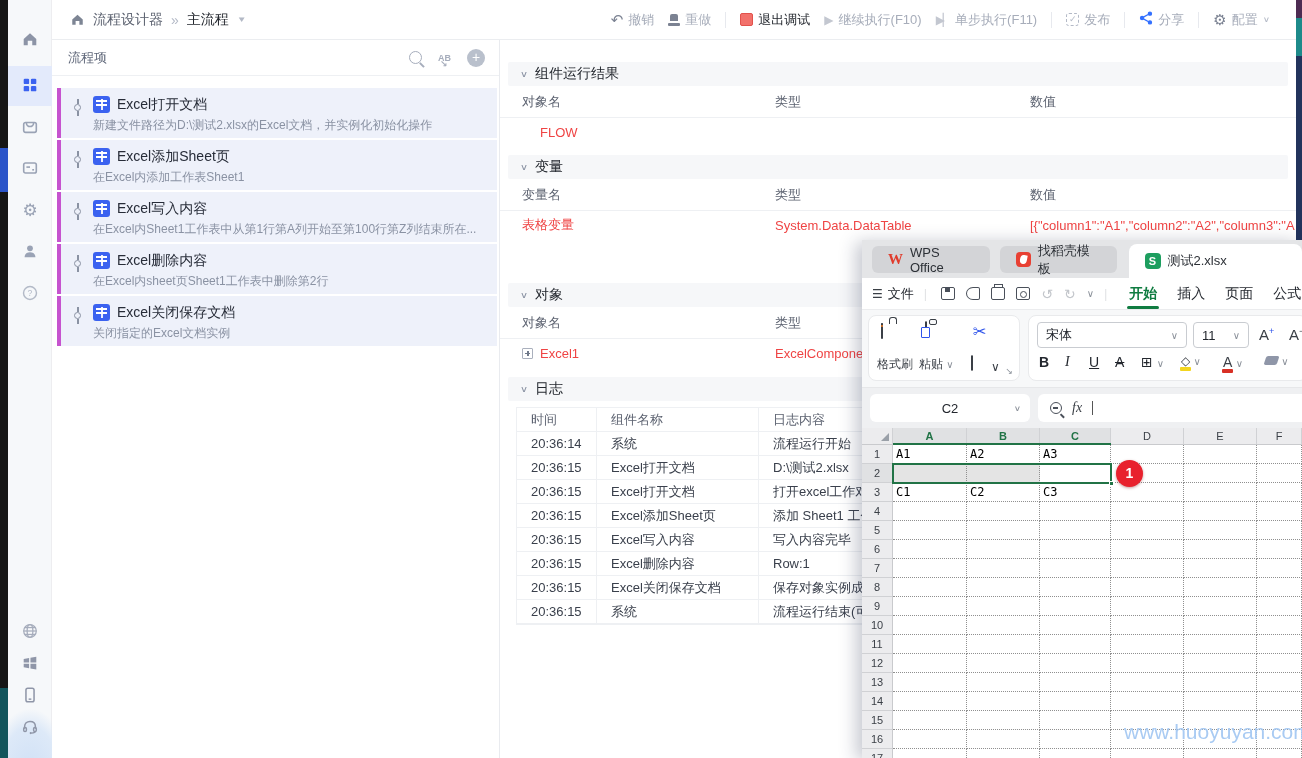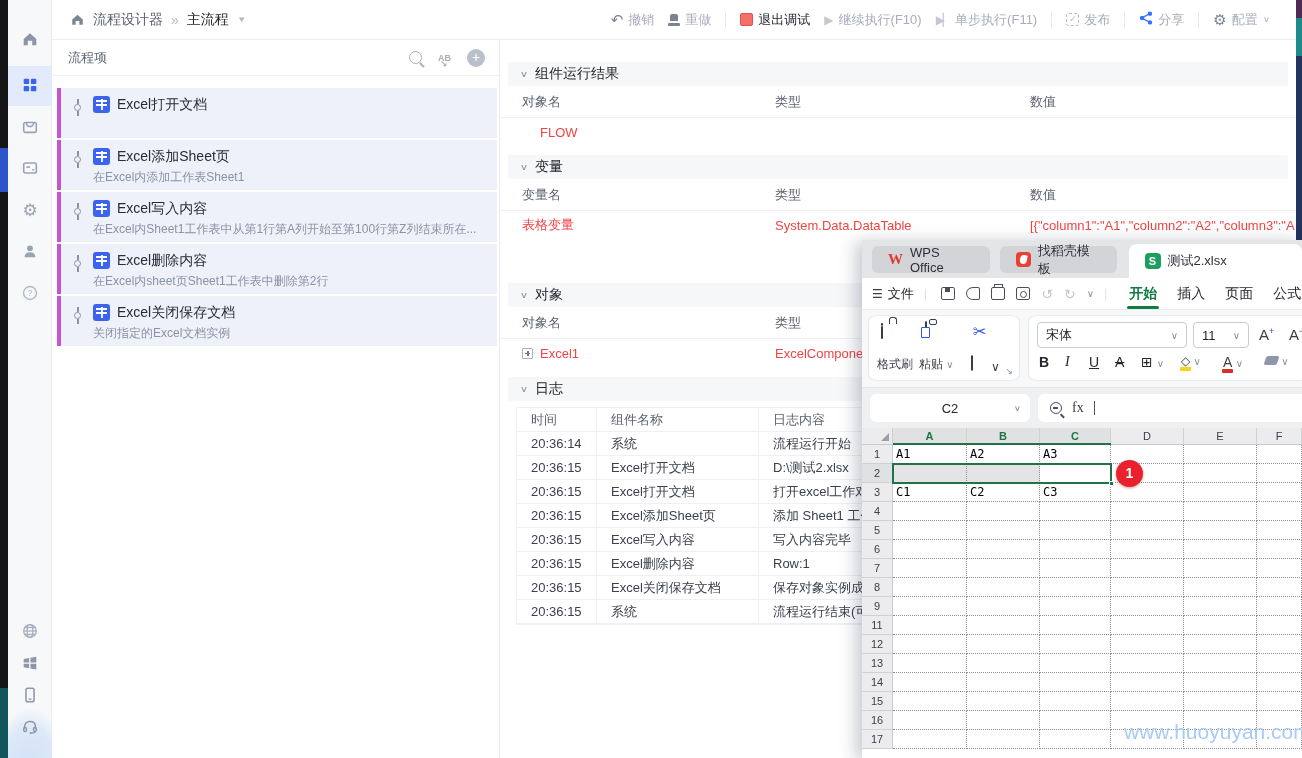--- a/index.html
+++ b/index.html
@@ -141,21 +141,21 @@
   .expand-se { position:absolute; right:6px; bottom:4px; color:#8a9099; font-size:9px; }
 
   .wps-formula { height:40px; background:#eff0f2; display:flex; align-items:center; gap:8px; padding:0 0 0 8px; }
   .namebox { width:160px; height:28px; background:#fff; border-radius:6px; display:flex; align-items:center; justify-content:center;
     position:relative; font-size:13px; color:#23272e; }
   .namebox .chev { position:absolute; right:9px; }
   .fxbox { flex:1; height:28px; background:#fff; border-radius:6px 0 0 6px; display:flex; align-items:center; gap:10px; padding-left:12px; }
   .i-zoomout { width:12px; height:12px; border:1.5px solid #4a505a; border-radius:50%; position:relative; }
   .i-zoomout::before { content:""; position:absolute; left:2px; top:4.2px; width:5px; height:1.5px; background:#4a505a; }
   .i-zoomout::after { content:""; position:absolute; right:-4px; bottom:-3px; width:5px; height:1.5px; background:#4a505a; transform:rotate(45deg); }
-  .fx { font-family:"Liberation Serif",serif; font-size:14px; color:#3a3f46; }
+  .fx { font-family:"Liberation Serif",serif; font-style:italic; font-size:14px; color:#3a3f46; }
   .caret { width:1px; height:14px; background:#555; }
 
   
   .sheet { position:relative; height:330px; overflow:hidden; background:#fff;
     font-family:"DejaVu Sans Mono","Liberation Mono",monospace; }
   .srow { display:grid; grid-template-columns:31px 74px 73px 71px 73px 73px 45px; }
   .sh { height:17px; background:#ececee; border-right:1px solid #d0d1d4; border-bottom:1px solid #c9cacd;
     font-family:"Liberation Sans",sans-serif; font-size:11px; color:#3a3f46; text-align:center; line-height:16px; }
   .sh.selcol { background:#e0e1e3; color:#217346; font-weight:bold; }
   .rh { height:19px; background:#ececee; border-right:1px solid #c9cacd; border-bottom:1px solid #d0d1d4;
@@ -338,20 +338,21 @@
       <span class="i-search"></span>
       <span class="i-ab">AB</span>
       <span class="i-plus">+</span>
     </span>
   </div>
   <div class="flow-list" id="flow-list">
       <div class="fitem">
         <span class="f-node"></span>
         <span class="f-ico"></span>
         <span class="f-title">Excel打开文档</span>
+        <span class="f-desc">新建文件路径为D:\测试2.xlsx的Excel文档，并实例化初始化操作</span>
       </div>
       <div class="fitem">
         <span class="f-node"></span>
         <span class="f-ico"></span>
         <span class="f-title">Excel添加Sheet页</span>
         <span class="f-desc">在Excel内添加工作表Sheet1</span>
       </div>
       <div class="fitem">
         <span class="f-node"></span>
         <span class="f-ico"></span>
@@ -647,20 +648,29 @@
       <div class="srow">
         <div class="rh">9</div>
         <div class="cell"></div>
         <div class="cell"></div>
         <div class="cell"></div>
         <div class="cell"></div>
         <div class="cell"></div>
         <div class="cell"></div>
       </div>
       <div class="srow">
+        <div class="rh">10</div>
+        <div class="cell"></div>
+        <div class="cell"></div>
+        <div class="cell"></div>
+        <div class="cell"></div>
+        <div class="cell"></div>
+        <div class="cell"></div>
+      </div>
+      <div class="srow">
         <div class="rh">11</div>
         <div class="cell"></div>
         <div class="cell"></div>
         <div class="cell"></div>
         <div class="cell"></div>
         <div class="cell"></div>
         <div class="cell"></div>
       </div>
       <div class="srow">
         <div class="rh">12</div>

